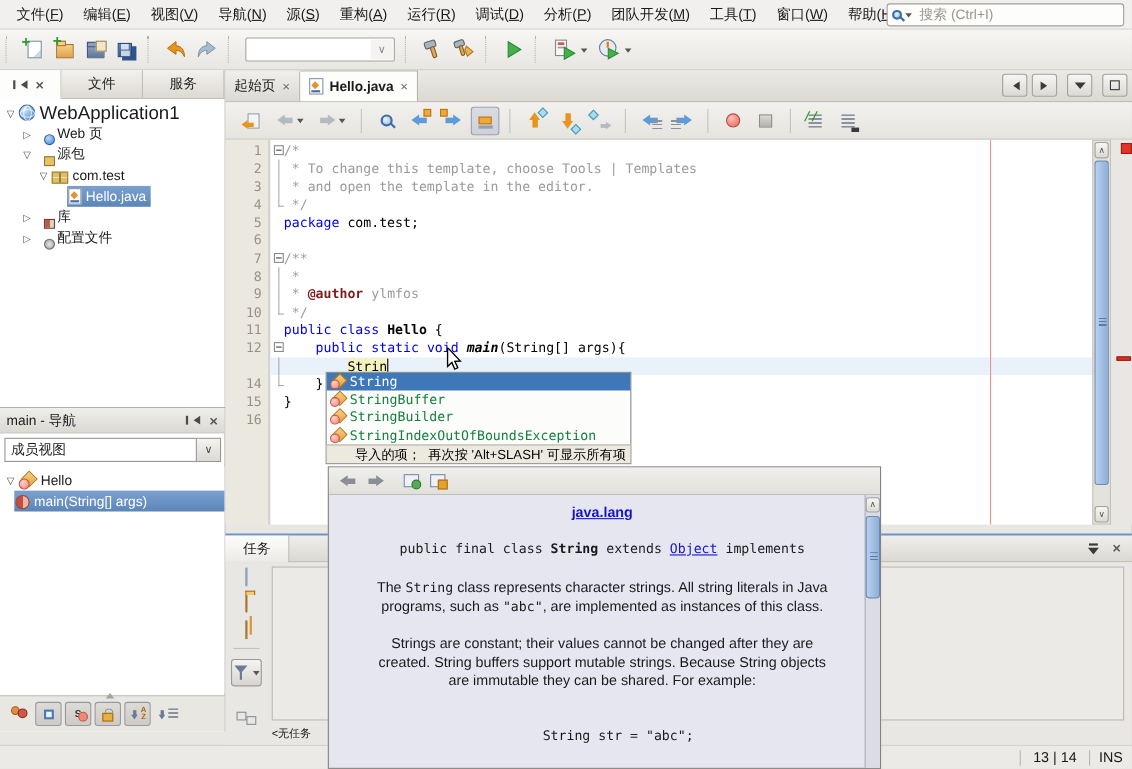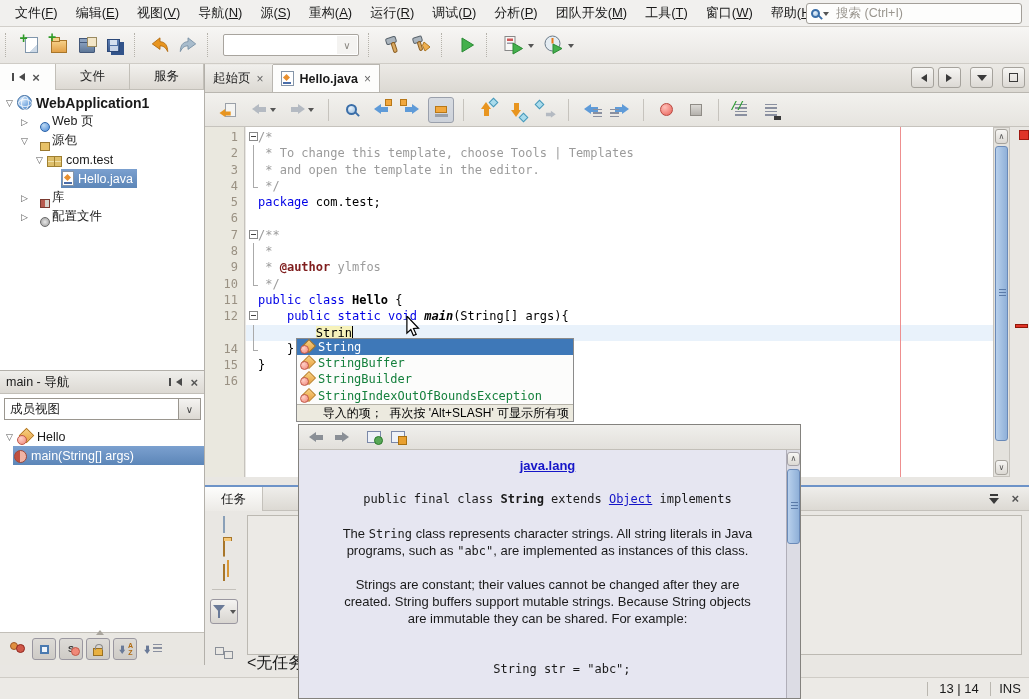--- a/index.html
+++ b/index.html
@@ -82,21 +82,21 @@
   .ltab{flex:1;text-align:center;line-height:25px;font-size:12.5px;border-right:1px solid #c2bfb8;
      background:linear-gradient(#f2f1ee,#ddd9d3);color:#222;}
   .panel-body{position:absolute;left:0;top:26px;right:0;bottom:0;background:#fff;overflow:hidden;padding-top:3px;}
 
   .tree-row{display:flex;align-items:center;height:19px;white-space:nowrap;font-size:12.5px;}
   .exp{width:13px;flex:none;text-align:center;font-size:9px;color:#555;}
   .row-inner{display:flex;align-items:center;height:19px;padding:0 4px 0 1px;}
   .row-inner.full{flex:1;}
   .tree-row.sel .row-inner{background:linear-gradient(#729dca0,#5c86b8);background:linear-gradient(#7ba0cf,#5c86b8);color:#fff;}
   .tlabel{margin-left:4px;}
-  .tlabel.b{font-weight:bold;font-size:14px;}
+  .tlabel.b{font-weight:normal;font-size:17px;}
 
   .ti{width:16px;height:16px;position:relative;flex:none;}
   .web-project-icon{border-radius:50%;background:radial-gradient(circle at 32% 30%,#d8eafc,#6fa3dc 62%,#4a7cb8);border:1px solid #3a6aa0;width:15px;height:15px;}
   .web-project-icon::before{content:"";position:absolute;left:3px;top:0;width:6px;height:12px;border:1px solid rgba(255,255,255,.75);border-radius:50%;}
   .web-project-icon::after{content:"";position:absolute;top:3px;left:0;width:12px;height:6px;border:1px solid rgba(255,255,255,.75);border-radius:50%;}
   .web-pages-icon::after{content:"";position:absolute;right:-2px;bottom:-2px;width:8px;height:8px;border-radius:50%;background:radial-gradient(circle at 35% 30%,#bcd8f2,#4a8ad8);border:1px solid #2a62a8;}
   .source-packages-icon::after{content:"";position:absolute;right:-2px;bottom:-2px;width:8px;height:7px;background:#e8c268;border:1px solid #9a7830;}
   .libraries-icon::after{content:"";position:absolute;right:-2px;bottom:-2px;width:8px;height:7px;background:linear-gradient(90deg,#b85c50 50%,#d8d4cc 50%);border:1px solid #7a3a30;}
   .config-files-icon::after{content:"";position:absolute;right:-2px;bottom:-2px;width:8px;height:8px;border-radius:50%;background:radial-gradient(#e8e8e8,#9a9a9a);border:1px solid #6a6a6a;}
   .package-icon{width:15px;height:11px;margin-top:3px;background:#ddbe6a;border:1px solid #a08030;}
@@ -247,21 +247,21 @@
   .tp-folders{position:relative;width:15px;height:11px;background:linear-gradient(#f6c878,#e8a850);border:1px solid #a8762a;box-shadow:4px -4px 0 #d89838;margin-top:4px;}
   .tp-hr{width:24px;height:1px;background:#c4c1bb;}
   .tp-filter{width:28px;height:25px;border:1px solid #9a97a0;border-radius:3px;background:linear-gradient(#f4f3f1,#d8d5d0);
      display:flex;align-items:center;justify-content:center;gap:2px;}
   .funnel{width:0;height:0;border:6px solid transparent;border-top:7px solid #6a7a98;position:relative;}
   .funnel::after{content:"";position:absolute;left:-1px;top:-2px;width:2px;height:8px;background:#6a7a98;}
   .tp-net{position:relative;width:18px;height:12px;margin-top:14px;}
   .tp-net::before{content:"";position:absolute;left:0;top:0;width:7px;height:6px;border:1.5px solid #8a8f98;}
   .tp-net::after{content:"";position:absolute;right:0;bottom:0;width:7px;height:6px;border:1.5px solid #8a8f98;}
   #tp-content{position:absolute;left:42px;top:30px;right:7px;bottom:22px;background:#eceae6;border:1px solid #bcb9b2;}
-  #tp-status{position:absolute;left:42px;bottom:3px;font-size:16px;color:#1a1a1a;text-align:center;}
+  #tp-status{position:absolute;left:42px;bottom:3px;font-size:10px;color:#1a1a1a;text-align:center;}
 
   
   #statusbar{position:absolute;left:0;top:677px;width:1029px;height:22px;background:#eceae6;border-top:1px solid #cfccc6;
      display:flex;align-items:center;justify-content:flex-end;}
   .sb-sep{width:1px;height:14px;background:#bab7b0;}
   #sb-pos{width:62px;text-align:center;font-size:13px;}
   #sb-mode{width:38px;text-align:center;font-size:13px;}
 
   
   #cursor{position:absolute;left:404px;top:316px;z-index:10;}

